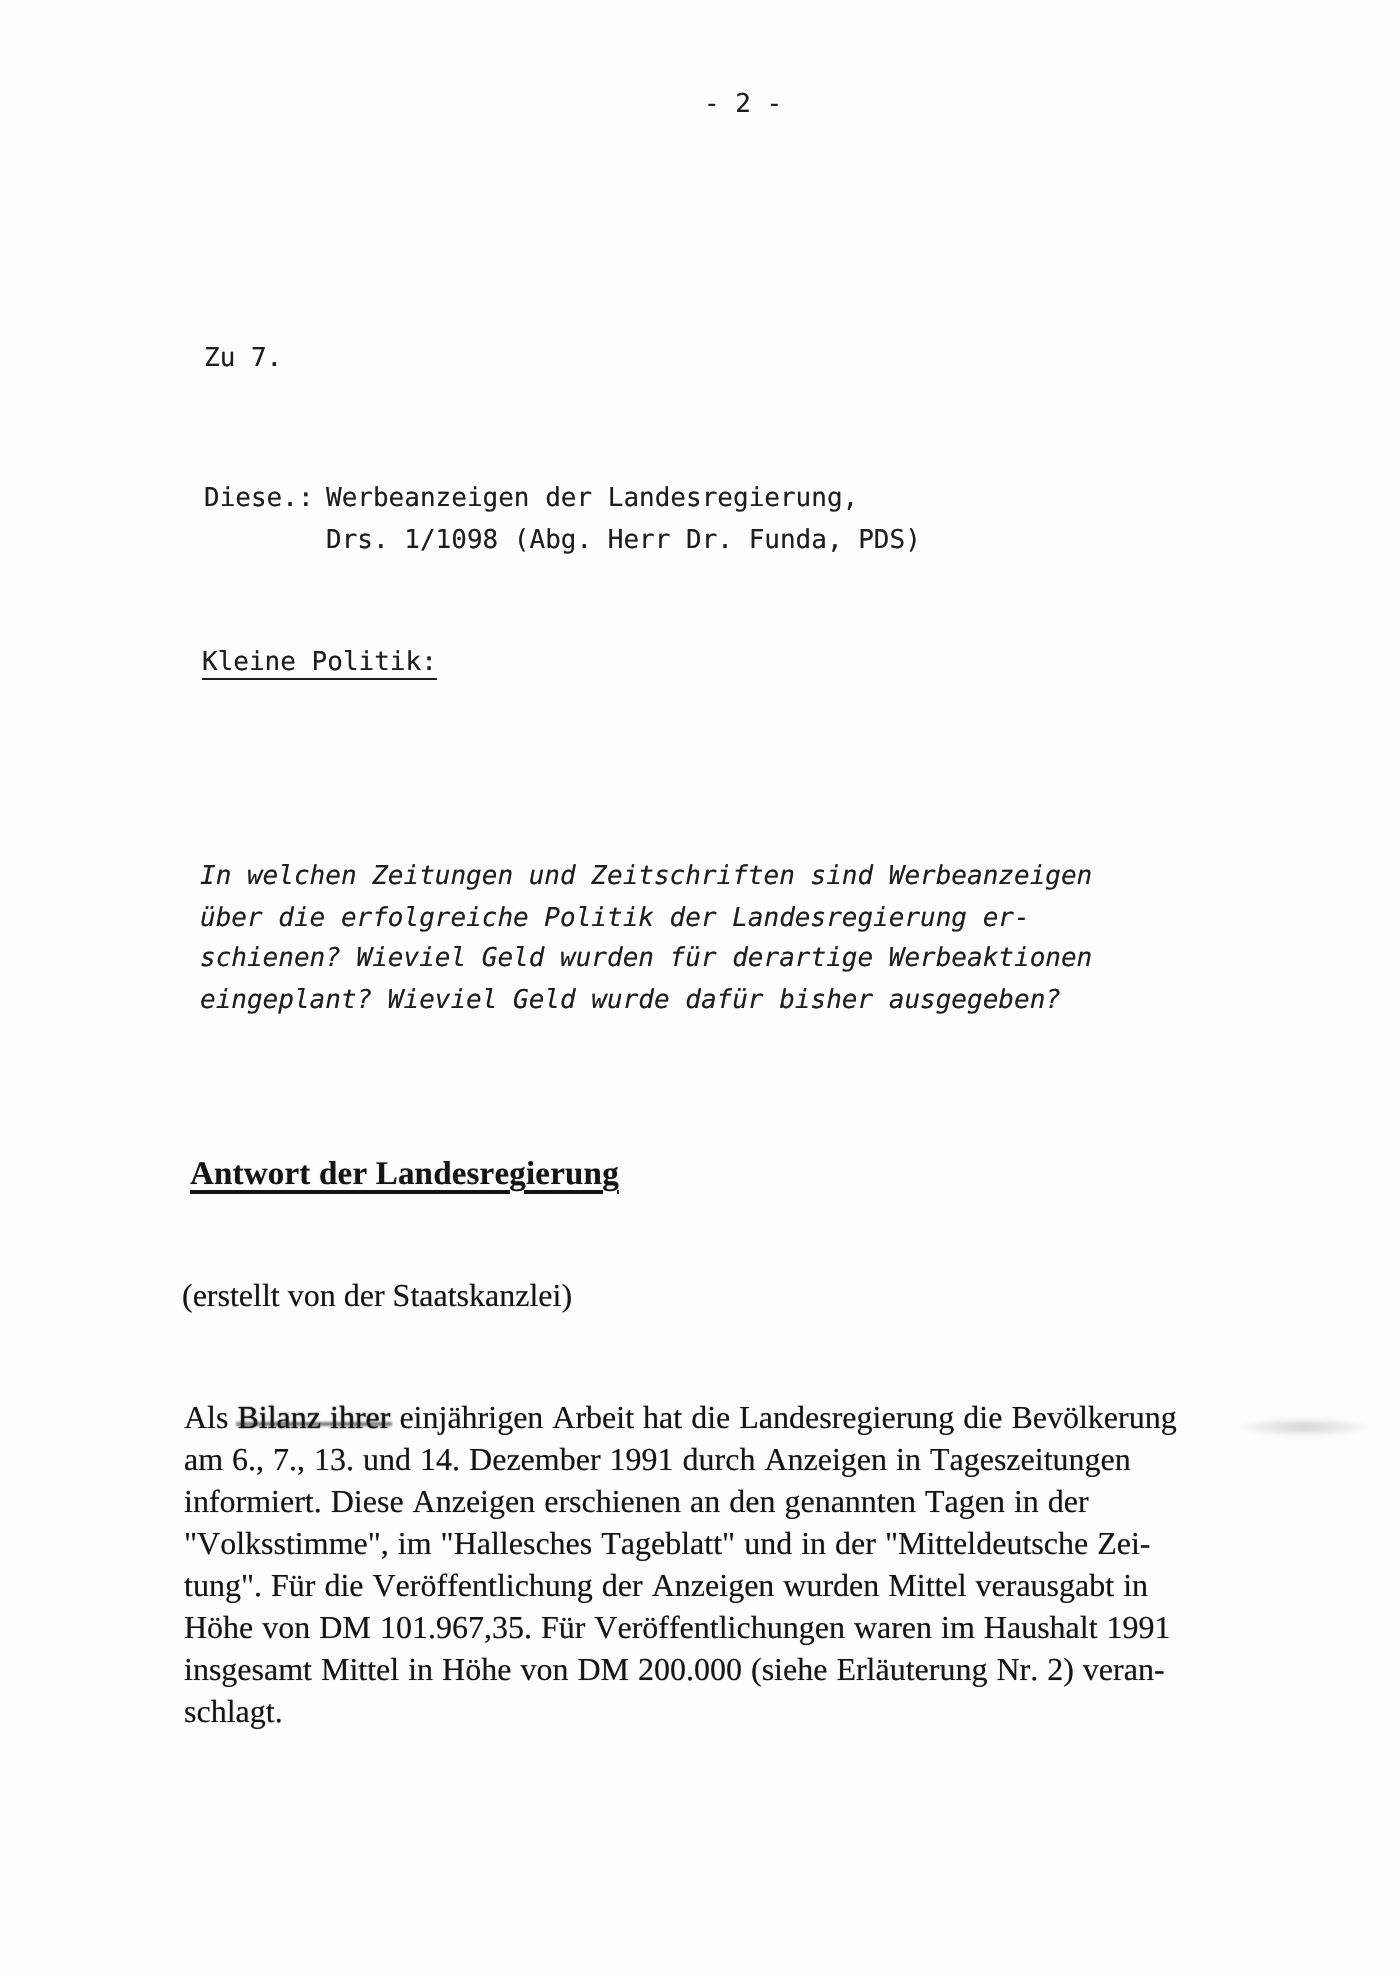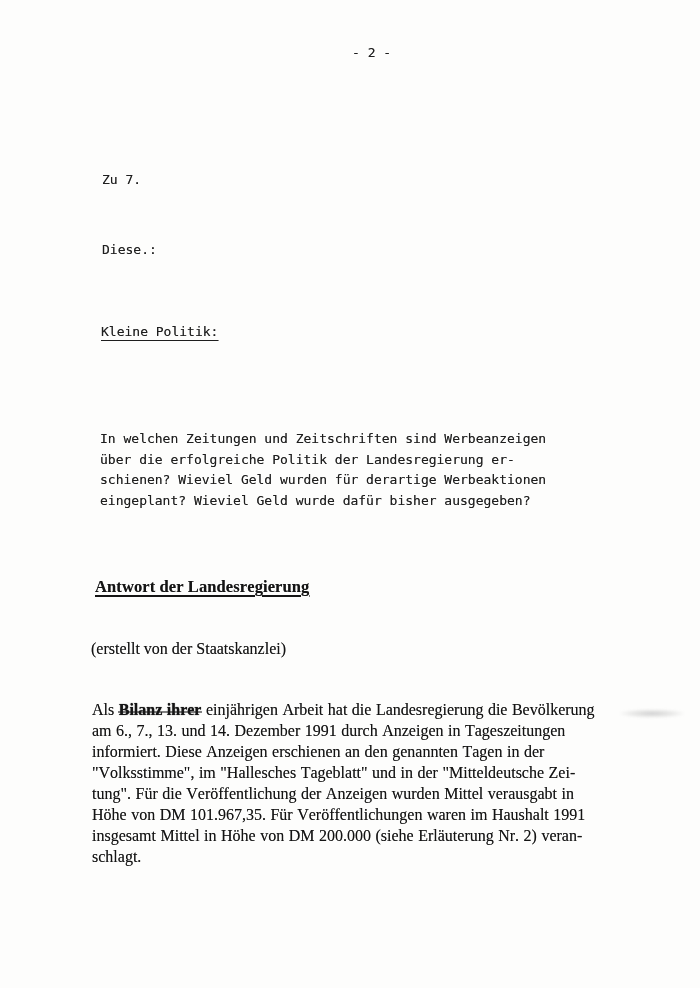--- a/index.html
+++ b/index.html
@@ -40,20 +40,21 @@
     text-decoration: underline;
     text-underline-offset: 4px;
     text-decoration-thickness: 1.4px;
   }
   .request-intro { left: 100px; top: 379px; }
   .request-question {
     left: 100px; top: 429px;
     line-height: 20.7px;
     white-space: pre-line;
     width: 580px;
+    font-style: italic;
   }
 
   .answer-heading {
     left: 95px; top: 577px;
     font-weight: 700;
     font-size: 16.5px;
     letter-spacing: 0.1px;
     text-decoration: underline;
     text-underline-offset: 3px;
     text-decoration-thickness: 1.6px;
@@ -64,21 +65,21 @@
     font-weight: 500;
   }
   .answer-paragraph {
     left: 92px; top: 699px;
     line-height: 21px;
     white-space: pre-line;
     width: 590px;
     word-spacing: 0.5px;
   }
   .smudge {
-    font-weight: 700;
+    font-weight: 400;
     text-shadow: 0 0 0.9px rgba(10,10,10,0.9);
     position: relative;
   }
   .smudge::after {
     content: "";
     position: absolute;
     left: -1px; right: -1px;
     top: 58%;
     height: 2px;
     background: rgba(25,25,25,0.55);
@@ -96,20 +97,22 @@
 </head>
 <body>
 
 <div class="page">
 
   <div class="abs mono pagenum">- 2 -</div>
 
   <div class="abs mono reference">Zu 7.</div>
 
   <div class="abs mono subject-label">Diese.:</div>
+  <div class="abs mono subject-text">Werbeanzeigen der Landesregierung,
+Drs. 1/1098 (Abg. Herr Dr. Funda, PDS)</div>
 
   <div class="abs mono request-heading">Kleine Politik:</div>
 
 
   <div class="abs mono request-question">In welchen Zeitungen und Zeitschriften sind Werbeanzeigen
 über die erfolgreiche Politik der Landesregierung er-
 schienen? Wieviel Geld wurden für derartige Werbeaktionen
 eingeplant? Wieviel Geld wurde dafür bisher ausgegeben?</div>
 
   <div class="abs serif answer-heading">Antwort der Landesregierung</div>

